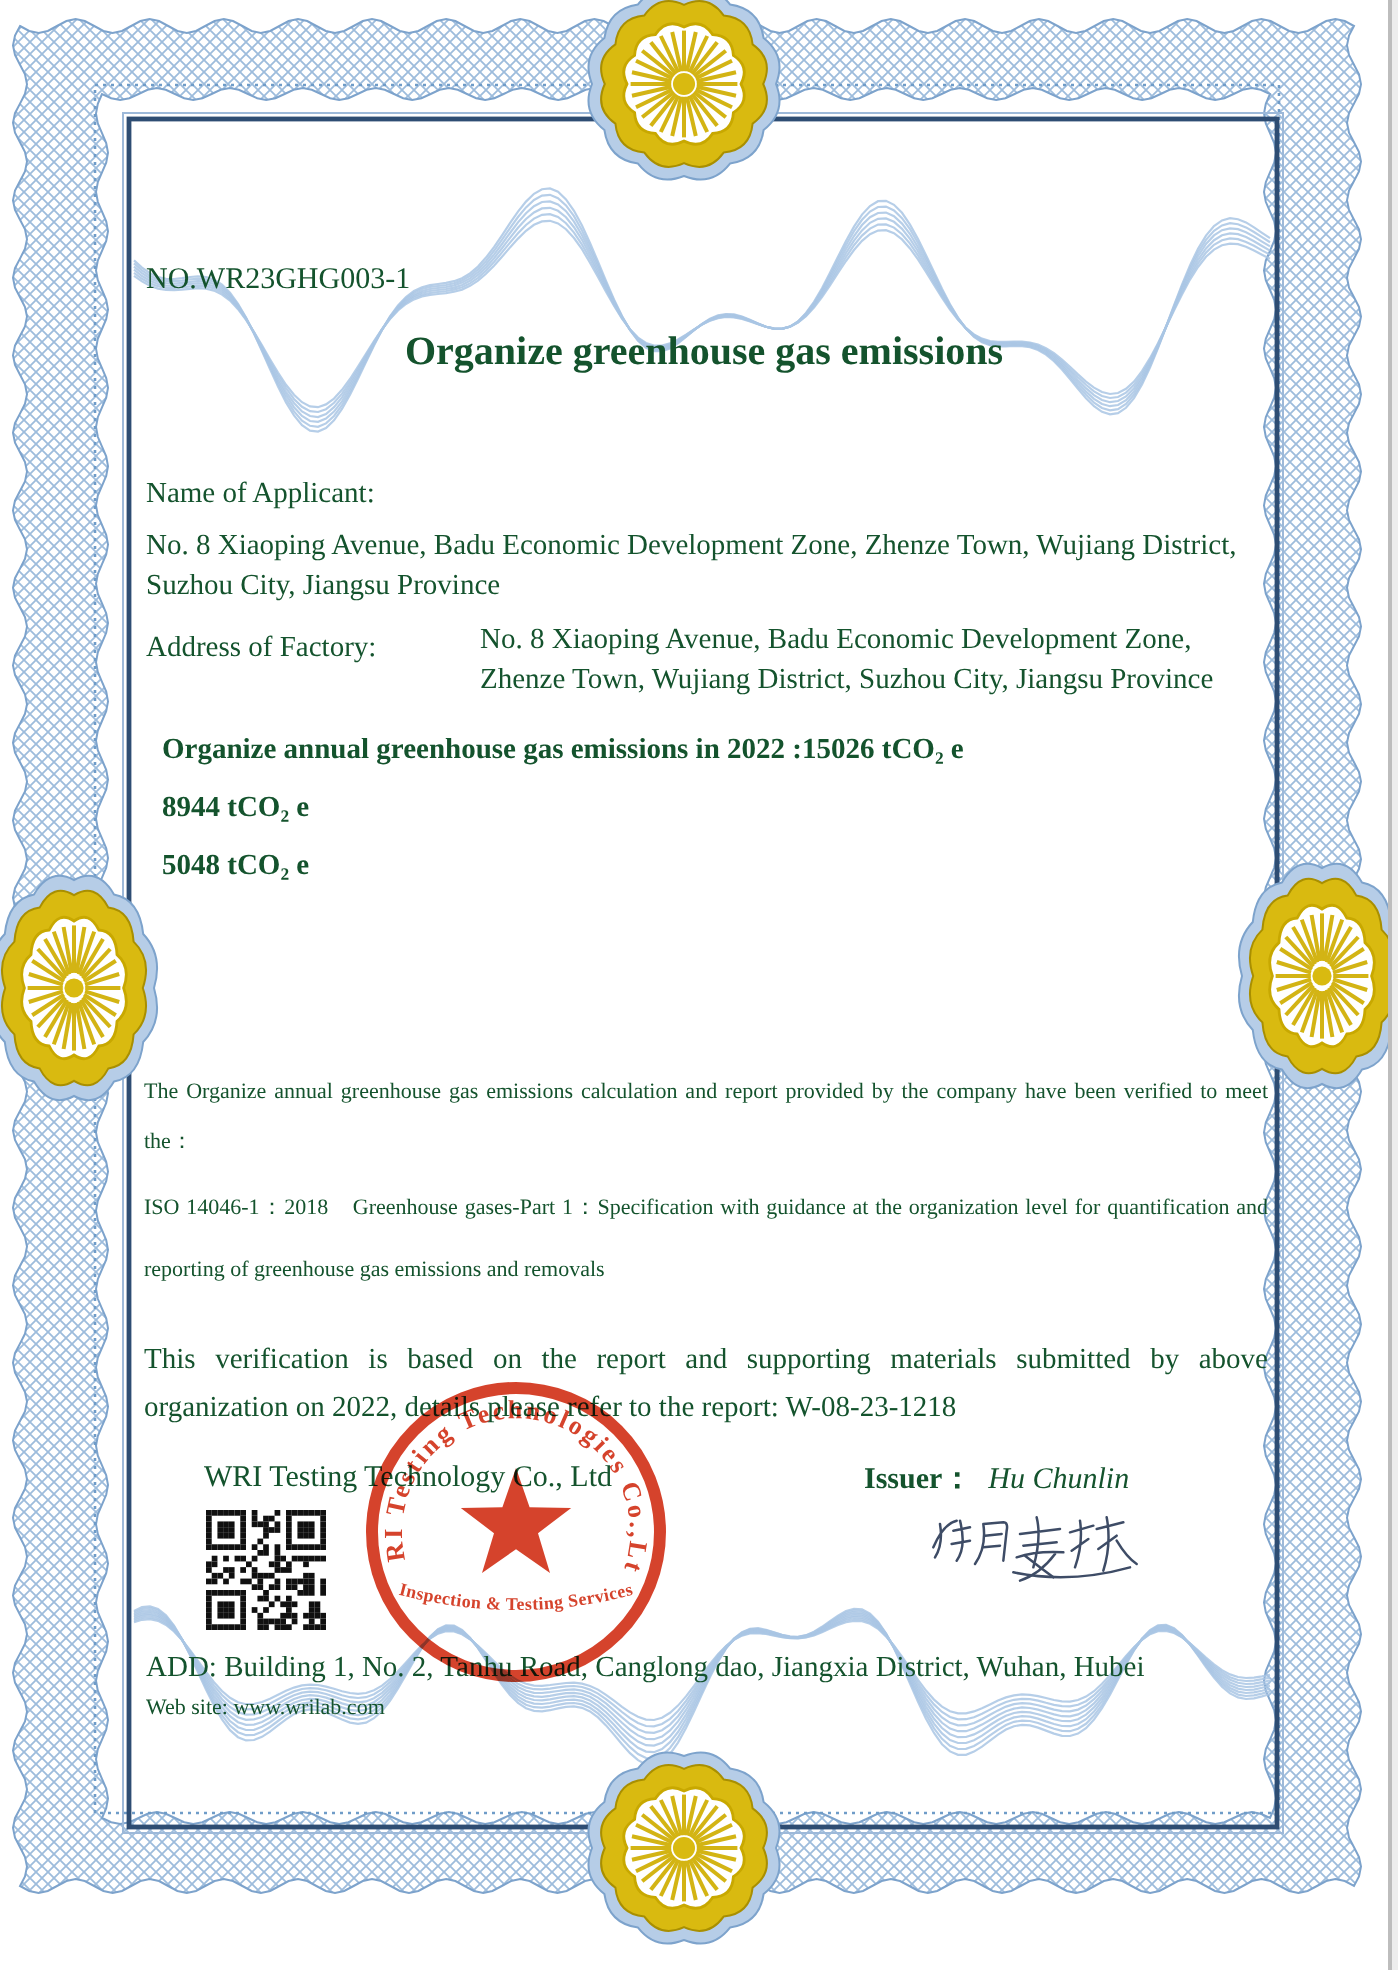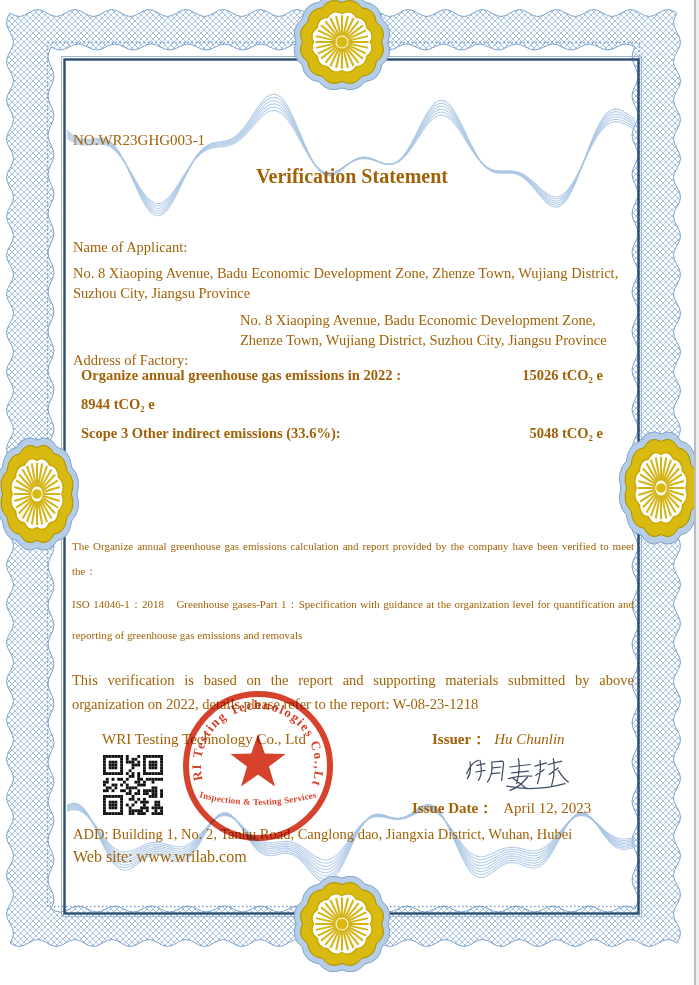--- a/index.html
+++ b/index.html
@@ -1,44 +1,44 @@
 <!DOCTYPE html>
 <html><head>
 <meta charset="utf-8">
 <style>
   html,body{margin:0;padding:0;background:#ffffff;}
   .page{
     position:relative;width:699px;height:985px;overflow:hidden;
-    font-family:"Liberation Serif","DejaVu Serif",serif;color:#a16207;background:#fff;
+    font-family:"Liberation Serif","DejaVu Serif",serif;color:#14532d;background:#fff;
   }
   .abs{position:absolute;}
   #deco{position:absolute;left:0;top:0;z-index:0;}
   .txt{z-index:2;}
   .report-no{left:73px;top:132px;font-size:15px;}
   .title{left:65px;top:161px;width:574px;text-align:center;font-weight:bold;font-size:20px;line-height:30px;}
   .applicant{left:73px;top:239px;width:564px;font-size:14.5px;}
   .arow{display:flex;margin-bottom:7px;justify-content:space-between;}
   .alabel{width:167px;flex:none;}
   .avalue{flex:1;line-height:20px;}
-  .pad9{padding-top:9px;} .pad6{padding-top:6px;margin-top:36px;}
+  .pad9{padding-top:9px;} .pad6{padding-top:6px;}
   .emissions{left:81px;top:366px;width:522px;font-size:14.5px;font-weight:bold;}
-  .erow{display:flex;justify-content:space-between;line-height:19px;margin-bottom:10px;}
+  .erow{display:flex;justify-content:flex-start;line-height:19px;margin-bottom:10px;}
   .stmt{left:72px;top:534px;width:562px;font-size:11px;}
   .stmt .p1{margin:0;line-height:25px;text-align:justify;}
   .stmt .p2{margin:5px 0 0 0;line-height:31px;text-align:justify;}
   .stmt2{left:72px;top:668px;width:562px;font-size:14.5px;line-height:24px;text-align:justify;}
   .company{left:102px;top:731px;font-size:15px;}
   .issuer{left:432px;top:730px;font-size:15px;font-family:Liberation Serif, serif;}
   .issuer .lbl{font-weight:bold;}
   .issuer .name{font-style:italic;margin-left:8px;}
   .issuedate{left:412px;top:799px;font-size:15px;}
   .issuedate .lbl{font-weight:bold;}
   .issuedate .val{margin-left:10px;}
   .addline{left:73px;top:826px;font-size:14.5px;}
-  .webline{left:73px;top:848px;font-size:16px;}
+  .webline{left:73px;top:848px;font-size:11px;}
   #qr{position:absolute;left:103px;top:755px;width:60px;height:60px;z-index:3;background:#fff;}
   .stamp{position:absolute;left:173px;top:681px;width:170px;height:170px;z-index:4;mix-blend-mode:multiply;opacity:.92;}
   .sig{position:absolute;left:460px;top:749px;width:125px;height:46px;z-index:3;}
   .page-edge{position:absolute;left:694px;top:0;width:5px;height:985px;background:#ededed;border-left:2px solid #bdbdbd;z-index:5;}
 </style>
 </head>
 <body>
 
 <div class="page">
 
@@ -205,21 +205,21 @@
         <line x1="665.4" y1="483.3" x2="679.1" y2="468.5" stroke="#d3b414" stroke-width="2"></line>
         <line x1="666.0" y1="484.7" x2="681.9" y2="474.4" stroke="#d3b414" stroke-width="2"></line>
         <line x1="666.5" y1="486.3" x2="683.6" y2="481.0" stroke="#d3b414" stroke-width="2"></line>
         <circle cx="661" cy="488" r="4.8" fill="#d9ba10"></circle>
       </g>
     </svg>
 
   <div class="abs txt report-no">NO.WR23GHG003-1</div>
 
   <div class="abs txt title">
-    <div>Verification Statement</div>
+    <div>Organize greenhouse gas emissions</div>
   </div>
 
   <div class="abs txt applicant">
     <div class="arow">
       <div class="alabel">Name of Applicant:</div>
     </div>
     <div class="arow">
       <div class="avalue">No. 8 Xiaoping Avenue, Badu Economic Development Zone, Zhenze Town, Wujiang District, Suzhou City, Jiangsu Province</div>
     </div>
     <div class="arow">
@@ -230,21 +230,20 @@
 
   <div class="abs txt emissions">
     <div class="erow">
       <span>Organize annual greenhouse gas emissions in 2022 :</span>
       <span>15026 tCO₂ e</span>
     </div>
     <div class="erow">
       <span>8944 tCO₂ e</span>
     </div>
     <div class="erow">
-      <span>Scope 3 Other indirect emissions (33.6%):</span>
       <span>5048 tCO₂ e</span>
     </div>
   </div>
 
   <div class="abs txt stmt">
     <p class="p1">The Organize annual greenhouse gas emissions calculation and report provided by the company have been verified to meet the：</p>
     <p class="p2">ISO 14046-1：2018　Greenhouse gases-Part 1：Specification with guidance at the organization level for quantification and reporting of greenhouse gas emissions and removals</p>
   </div>
 
   <div class="abs txt stmt2">This verification is based on the report and supporting materials submitted by above organization on 2022, details please refer to the report: W-08-23-1218</div>
@@ -497,21 +496,18 @@
   <svg class="sig" viewBox="0 0 150 48">
     <g fill="none" stroke="#34435e" stroke-width="1.5" stroke-linecap="round" opacity="0.95">
       <path d="M8 26 Q14 12 22 10 M12 12 Q14 24 9 32 M20 16 L30 14 M19 24 L30 22 M24 10 Q28 26 22 34"></path>
       <path d="M38 12 Q40 26 33 36 M38 12 L50 11 Q53 11 52 16 L50 34 M39 19 L49 18 M38 26 L48 25"></path>
       <path d="M60 18 L84 15 M62 25 L82 23 M58 32 Q70 28 86 29 M70 8 Q73 20 68 38 M63 31 Q72 38 80 44 M81 30 Q72 42 60 46"></path>
       <path d="M96 10 Q98 24 93 38 M90 17 L104 13 M91 28 L101 21 M112 8 Q115 24 110 40 M106 15 L122 11 M107 27 L118 19 M118 22 Q124 32 130 36"></path>
       <path d="M56 41 Q90 48 126 38"></path>
     </g>
   </svg>
 
-  <div class="abs txt issuedate">
-    <span class="lbl">Issue Date：</span><span class="val">April 12, 2023</span>
-  </div>
 
   <div class="abs txt addline">ADD: Building 1, No. 2, Tanhu Road, Canglong dao, Jiangxia District, Wuhan, Hubei</div>
   <div class="abs txt webline">Web site: www.wrilab.com</div>
 
   <div class="page-edge"></div>
 </div>
 
 </body></html>

